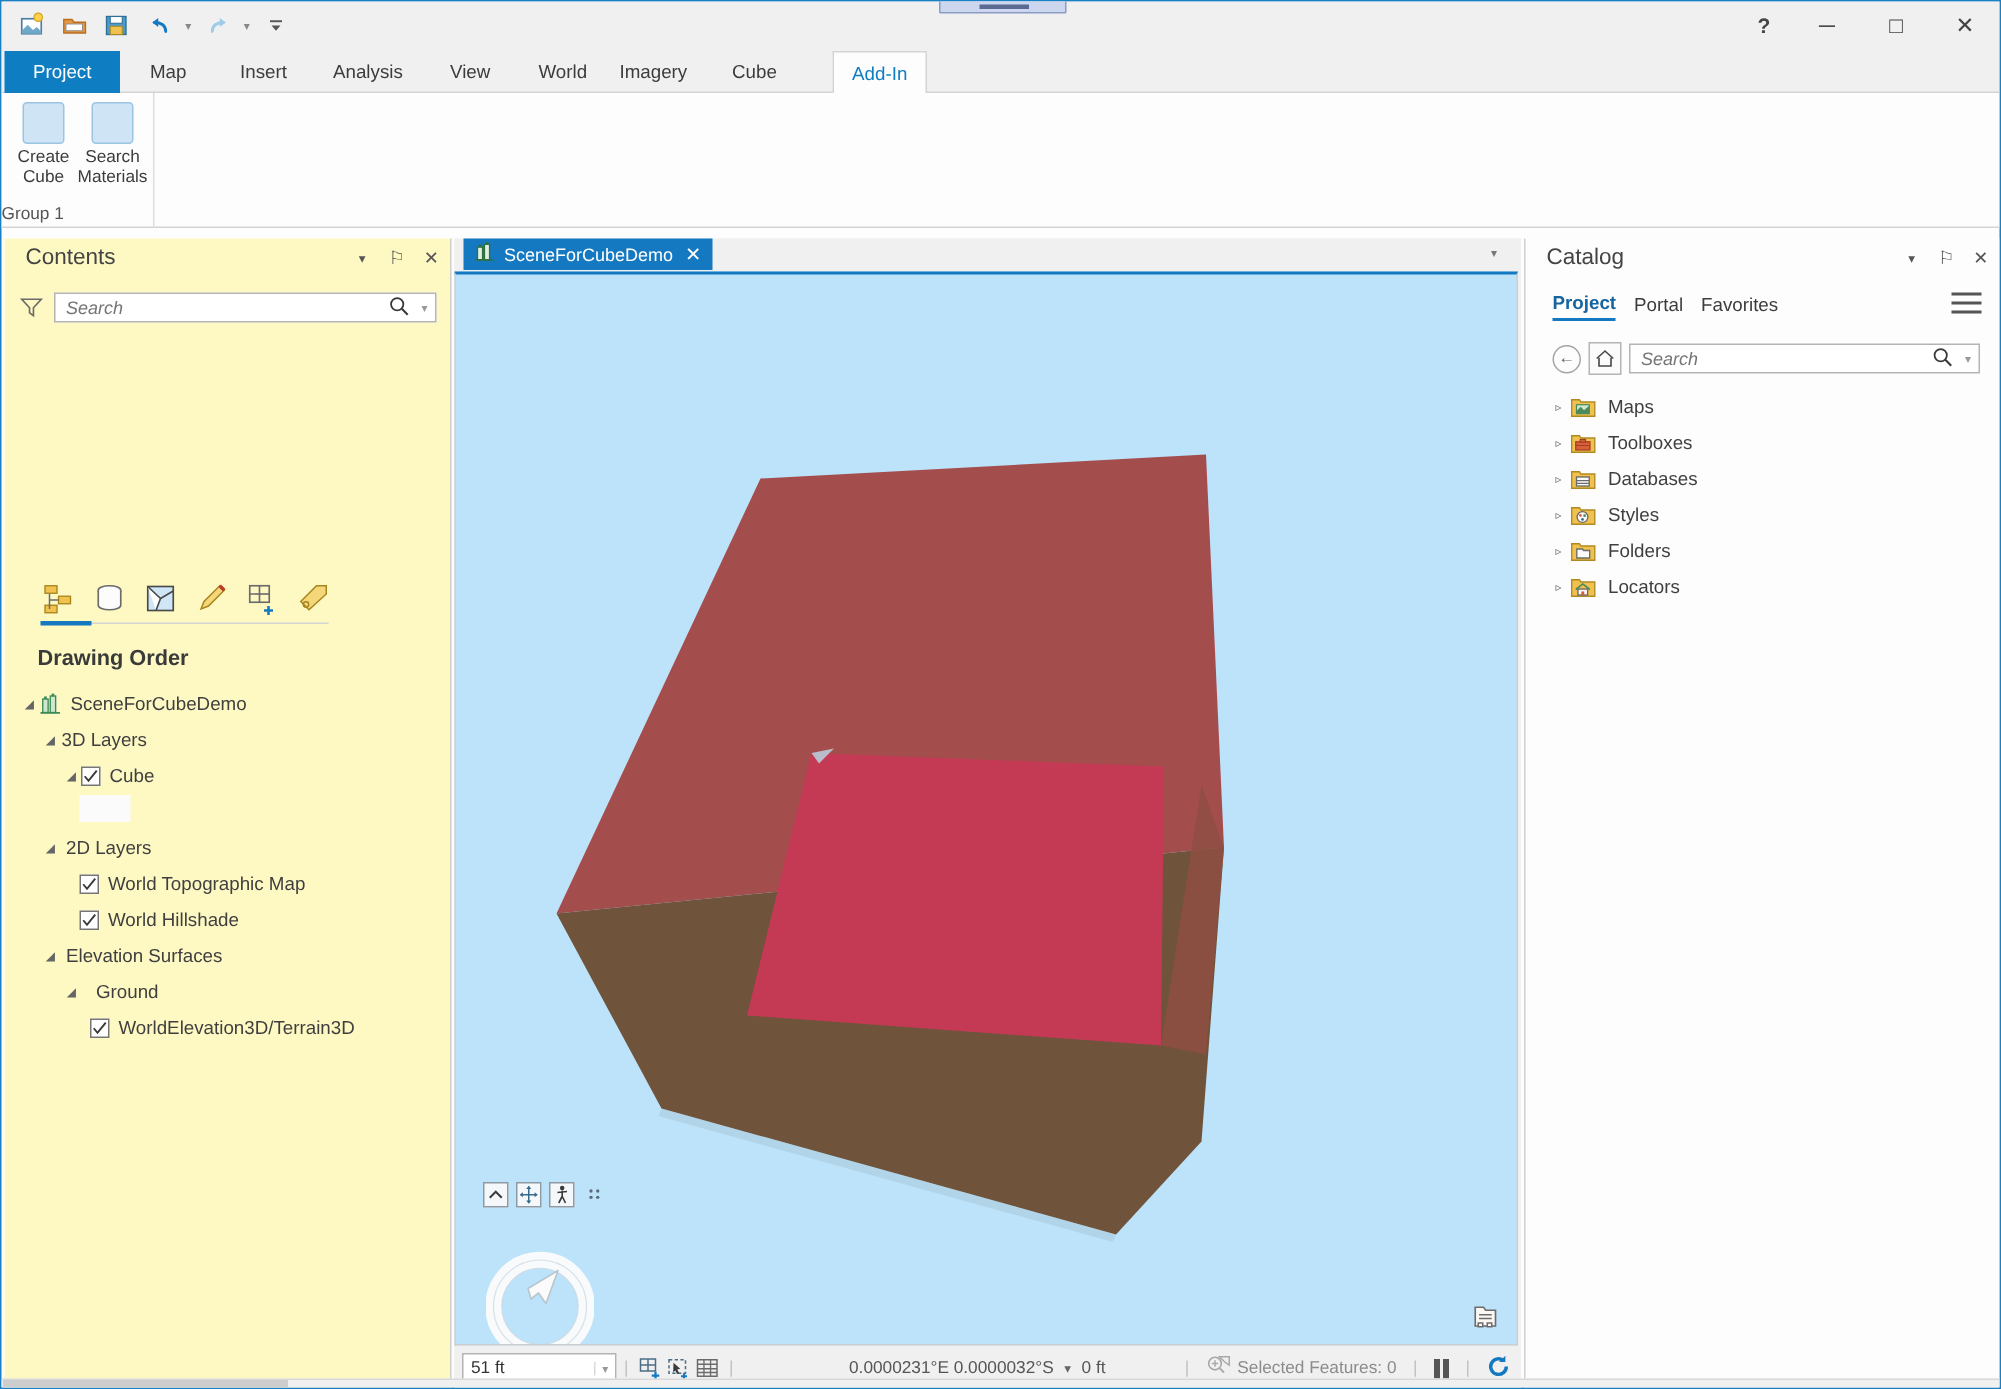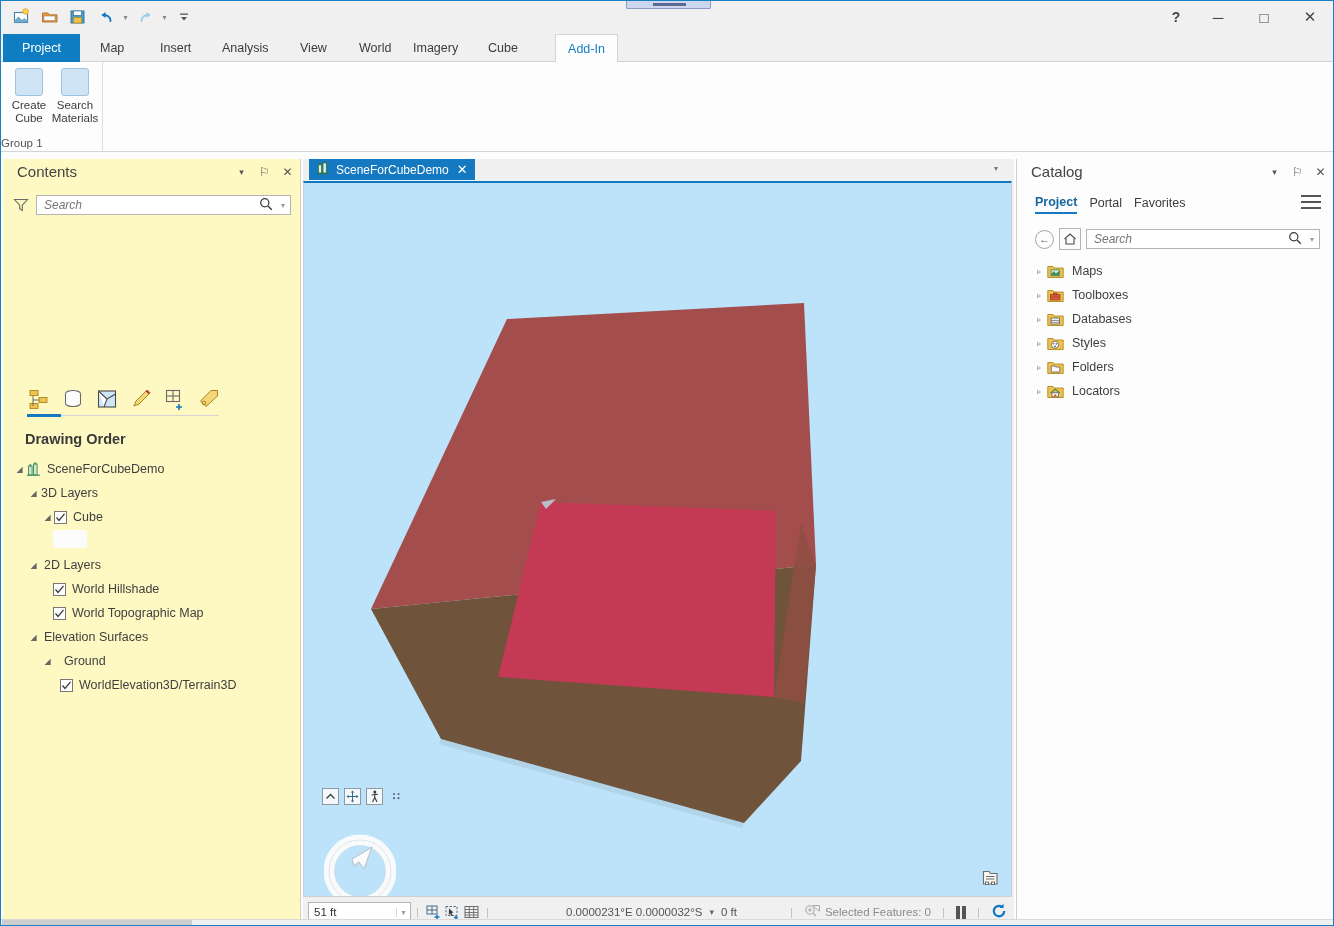--- a/index.html
+++ b/index.html
@@ -513,30 +513,30 @@
         <span class="arw">◢</span>
         <span class="tlbl" style="margin-left:4px;">2D Layers</span>
       </div>
 
       <div class="tnode" style="padding-left:50px;">
         <span class="cbx">
           <svg width="11" height="11" viewBox="0 0 11 11">
               <path d="M1.5 5.5 L4 8.5 L9.5 1.8" fill="none" stroke="#3a3a3a" stroke-width="1.3"></path>
             </svg>
         </span>
-        <span class="tlbl">World Hillshade</span>
+        <span class="tlbl">World Topographic Map</span>
       </div>
 
       <div class="tnode" style="padding-left:50px;">
         <span class="cbx">
           <svg width="11" height="11" viewBox="0 0 11 11">
               <path d="M1.5 5.5 L4 8.5 L9.5 1.8" fill="none" stroke="#3a3a3a" stroke-width="1.3"></path>
             </svg>
         </span>
-        <span class="tlbl">World Topographic Map</span>
+        <span class="tlbl">World Hillshade</span>
       </div>
 
       <div class="tnode" style="padding-left:24px;">
         <span class="arw">◢</span>
         <span class="tlbl" style="margin-left:4px;">Elevation Surfaces</span>
       </div>
 
       <div class="tnode" style="padding-left:38px;">
         <span class="arw">◢</span>
         <span class="tlbl" style="margin-left:10px;">Ground</span>

